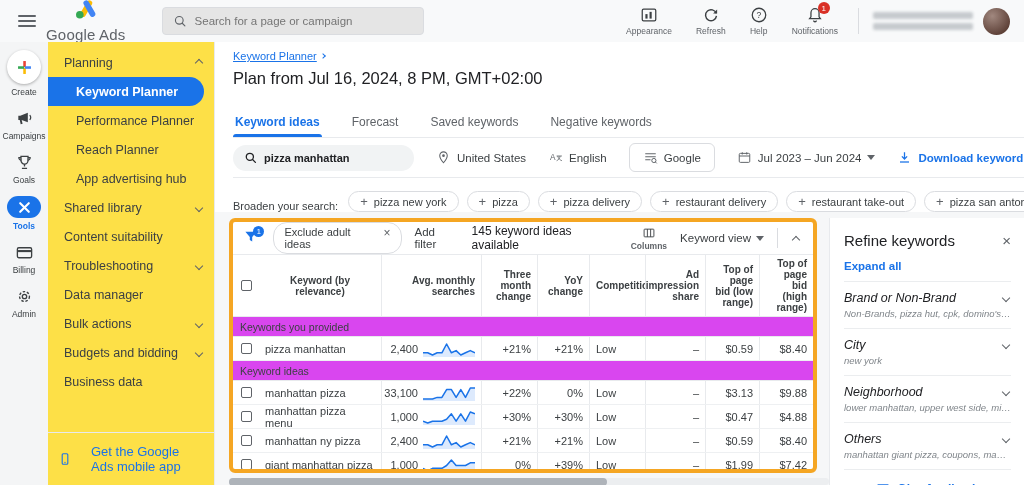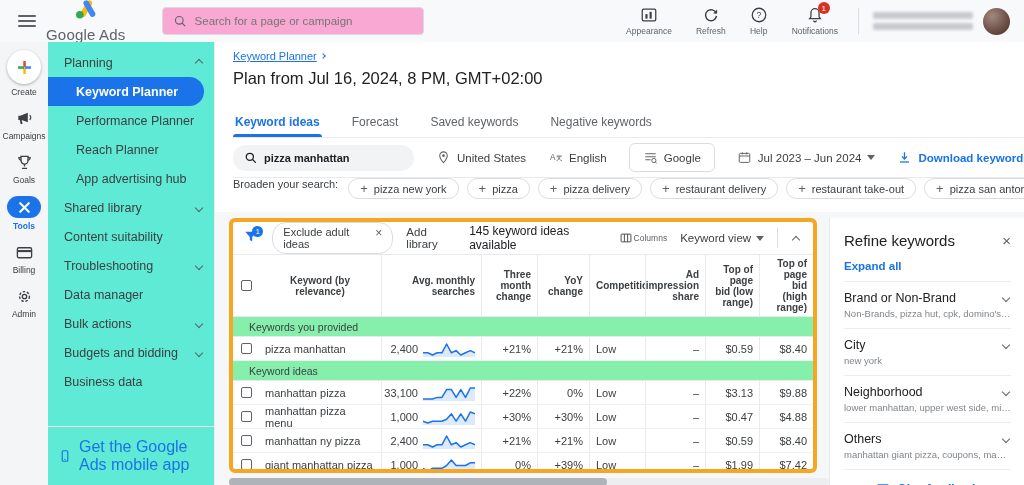--- a/index.html
+++ b/index.html
@@ -6,21 +6,21 @@
   html,body { width:1024px; height:485px; overflow:hidden; }
   body { font-family:"Liberation Sans", sans-serif; background:#f6f7f8; color:#3c4043; }
   .page { width:1024px; height:485px; position:relative; overflow:hidden; }
 
   
   .topbar { height:42px; display:flex; align-items:center; padding:0 14px; background:#f8f9fa; }
   .hamburger { width:18px; display:flex; flex-direction:column; gap:3px; margin:0 10px 0 4px; cursor:pointer; }
   .hamburger span { height:2px; background:#5f6368; border-radius:1px; }
   .logo { display:flex; align-items:center; gap:7px; margin-right:36px;flex-direction:column; }
   .logo-name { font-size:15px; color:#5f6368; letter-spacing:.2px; }
-  .gsearch { position:relative; width:262px; height:28px; background:#f9a8d4; border:1px solid #dadce0; border-radius:4px; display:flex; align-items:center; }
+  .gsearch { position:relative; width:262px; height:28px; background:#e5e5e5; border:1px solid #dadce0; border-radius:4px; display:flex; align-items:center; }
   .gsearch svg { width:14px; height:14px; color:#5f6368; margin:0 8px 0 10px; }
   .gsearch input { border:none; outline:none; background:transparent; font-size:11.5px; color:#5f6368; width:200px; font-family:inherit; }
   .top-actions { margin-left:auto; display:flex; align-items:flex-start; gap:24px; }
   .top-action { display:flex; flex-direction:column; align-items:center; gap:2px; cursor:pointer; color:#3c4043; }
   .top-action .ticon { width:18px; height:18px; position:relative; }
   .top-action .ticon svg { width:18px; height:18px; }
   .top-action .tlabel { font-size:8.5px; color:#5f6368; white-space:nowrap; }
   .tbadge { position:absolute; top:-4px; right:-6px; min-width:12px; height:12px; border-radius:6px; background:#d93025; color:#fff; font-size:8px; display:flex; align-items:center; justify-content:center; padding:0 2px; }
   .top-divider { width:1px; height:26px; background:#dadce0; margin:0 14px 0 20px; }
   .account { display:flex; align-items:center; gap:10px; }
@@ -35,27 +35,27 @@
   .rail { width:48px; background:#f4f5f6; display:flex; flex-direction:column; align-items:center; padding-top:8px; gap:11px; flex-shrink:0; }
   .rail-item { display:flex; flex-direction:column; align-items:center; gap:3px; cursor:pointer; }
   .rail-item .ricon { width:20px; height:20px; display:flex; align-items:center; justify-content:center; color:#3c4043; }
   .rail-item .ricon svg { width:19px; height:19px; }
   .rail-item .rlabel { font-size:8.5px; color:#3c4043; }
   .rail-item.create .ricon { width:34px; height:34px; background:#fff; border-radius:50%; box-shadow:0 1px 3px rgba(0,0,0,.3); }
   .rail-item.active .ricon { width:34px; height:22px; background:#1a73e8; border-radius:11px; }
   .rail-item.active .rlabel { color:#1a73e8; font-weight:bold; }
 
   
-  .sidebar { width:167px; background:#5eead4; border-right:1px solid #e8eaed; display:flex; flex-direction:column; padding-top:6px; flex-shrink:0; }
+  .sidebar { width:167px; background:#fde047; border-right:1px solid #e8eaed; display:flex; flex-direction:column; padding-top:6px; flex-shrink:0; }
   .side-items { flex:1; }
   .side-item { height:29px; display:flex; align-items:center; padding:0 12px 0 16px; font-size:12.5px; color:#3c4043; cursor:pointer; }
   .side-item .chev { margin-left:auto; }
   .side-item.sub { padding-left:28px; }
   .side-item.selected { background:#1a73e8; color:#fff; border-radius:0 16px 16px 0; margin-right:10px; font-weight:bold; }
-  .side-footer { border-top:1px solid #e8eaed; padding:11px 10px; display:flex; align-items:center; gap:7px; color:#1a73e8; font-size:16px; cursor:pointer; }
+  .side-footer { border-top:1px solid #e8eaed; padding:11px 10px; display:flex; align-items:center; gap:19px; color:#1a73e8; font-size:13px; cursor:pointer; }
   .side-footer svg { width:14px; height:14px; flex-shrink:0; }
 
   
   .chev { width:6px; height:6px; border-right:1.5px solid #5f6368; border-bottom:1.5px solid #5f6368; display:inline-block; }
   .chev.down { transform:rotate(45deg); }
   .chev.up { transform:rotate(-135deg); }
   .chev.right { transform:rotate(-45deg); }
   .caret { width:0; height:0; border-left:4px solid transparent; border-right:4px solid transparent; border-top:5px solid #5f6368; display:inline-block; }
 
   
@@ -73,39 +73,39 @@
   .toolbar { height:40px; display:flex; align-items:center; gap:22px; border-bottom:1px solid #e8eaed; padding-right:16px; }
   .kw-search { position:relative; width:205px; height:26px; background:#f1f3f4; border-radius:14px; display:flex; align-items:center; }
   .kw-search svg { width:13px; height:13px; color:#202124; margin:0 7px 0 11px; }
   .kw-search input { border:none; outline:none; background:transparent; font-size:11px; color:#202124; width:150px; font-family:inherit; font-weight:bold; }
   .tool-item { display:flex; align-items:center; gap:6px; font-size:11.5px; color:#3c4043; cursor:pointer; white-space:nowrap; }
   .tool-item svg { width:15px; height:15px; color:#5f6368; }
   .network-box { border:1px solid #dadce0; border-radius:6px; padding:6px 13px; background:#fff; }
   .download { margin-left:auto; display:flex; align-items:center; gap:6px; color:#1a73e8; font-size:11.5px; font-weight:bold; cursor:pointer; white-space:nowrap; }
   .download svg { width:15px; height:15px; }
 
-  .broaden { height:34px; display:flex; align-items:flex-start; gap:8px; font-size:11px; color:#3c4043; overflow:hidden; padding-right:4px; }
+  .broaden { height:34px; display:flex; align-items:flex-end; gap:8px; font-size:11px; color:#3c4043; overflow:hidden; padding-right:4px; }
   .broaden-label { white-space:nowrap; margin-right:2px; }
   .chip { display:flex; align-items:center; gap:6px; border:1px solid #dadce0; border-radius:14px; padding:3px 11px; font-size:11px; color:#3c4043; cursor:pointer; white-space:nowrap; }
   .chip .plus { color:#5f6368; font-size:13px; line-height:1; }
 
   
   .lower { flex:1; display:flex; background:#f6f7f8; padding:6px 0 0 14px; min-height:0; }
   .tablewrap { display:flex; flex-direction:column; }
   .tablecard { width:588px; border:4px solid #f5a623; border-radius:6px; background:#fff; overflow:hidden; }
 
   .filterbar { height:32px; display:flex; align-items:center; gap:13px; padding:0 10px; }
   .funnel { position:relative; width:18px; height:18px; cursor:pointer; }
   .funnel svg { width:16px; height:16px; }
   .fbadge { position:absolute; top:-3px; right:-4px; width:11px; height:11px; border-radius:50%; background:#1a73e8; color:#fff; font-size:7.5px; display:flex; align-items:center; justify-content:center; }
   .filter-chip { display:flex; align-items:flex-start; gap:7px; border:1px solid #dadce0; border-radius:14px; padding:3px 10px; font-size:11px; cursor:pointer; }
   .filter-chip .x { color:#5f6368; font-size:12px; cursor:pointer; }
   .add-filter { font-size:11.5px; color:#3c4043; cursor:pointer; }
   .result-count { font-size:12px; color:#202124; }
-  .columns-btn { margin-left:auto; display:flex; flex-direction:row; align-items:center; gap:1px; cursor:pointer; color:#3c4043; }
+  .columns-btn { margin-left:auto; display:flex; flex-direction:column; align-items:center; gap:1px; cursor:pointer; color:#3c4043;font-weight:bold; }
   .columns-btn svg { width:14px; height:14px; }
   .columns-btn span { font-size:8.5px; color:#5f6368; }
   .view-btn { display:flex; align-items:center; gap:5px; font-size:11.5px; color:#3c4043; cursor:pointer; white-space:nowrap; }
   .vdiv { width:1px; height:20px; background:#dadce0; }
   .collapse-btn { padding:0 4px 0 2px; cursor:pointer; }
 
   .t-header { display:flex; border-top:1px solid #e8eaed; border-bottom:1px solid #e8eaed; font-size:10px; font-weight:bold; color:#3c4043; }
   .t-header .cell { min-height:36px; display:flex; align-items:center; padding:3px 6px;text-align:center; }
   .cell { overflow:hidden; }
   .c0 { width:26px; flex-shrink:0; display:flex; align-items:center; justify-content:center; }
@@ -113,37 +113,37 @@
   .c-avg { width:100px; flex-shrink:0; }
   .c-3mo { width:56px; flex-shrink:0; }
   .c-yoy { width:52px; flex-shrink:0; }
   .c-comp { width:56px; flex-shrink:0; }
   .c-ad { width:60px; flex-shrink:0; }
   .c-low { width:54px; flex-shrink:0; }
   .c-high { width:54px; flex-shrink:0; }
   .t-header .num, .t-row .num { justify-content:flex-end; text-align:right; }
   .t-header .cell.bordered, .t-row .cell.bordered { border-left:1px solid #e8eaed; }
 
-  .t-section { height:20px; display:flex; align-items:center; padding-left:16px; font-size:10.5px; color:#3c4043; background:#86efac; border-bottom:1px solid #e8eaed; }
+  .t-section { height:20px; display:flex; align-items:center; padding-left:7px; font-size:10.5px; color:#3c4043; background:#d946ef; border-bottom:1px solid #e8eaed; }
   .t-row { display:flex; border-bottom:1px solid #eef0f2; font-size:11px; color:#3c4043; }
   .t-row .cell { height:23px; display:flex; align-items:center; padding:0 6px; }
   .t-row .c-avg { justify-content:flex-end; gap:5px;padding-left:11px; }
   .checkbox { width:11px; height:11px; border:1.5px solid #5f6368; border-radius:2px; cursor:pointer; background:#fff; }
   .spark svg { display:block; }
 
   .hscroll { position:relative; width:600px; height:8px; margin-top:5px; background:#eceef0; border-radius:4px; }
   .hscroll .thumb { position:absolute; left:0; top:0; width:378px; height:8px; background:#aeb3b9; border-radius:4px; cursor:grab; }
 
   
   .refine { width:196px; margin-left:auto; background:#fff; border-left:1px solid #e8eaed; display:flex; flex-direction:column; padding:14px 14px 0; }
   .refine-head { display:flex; align-items:center; }
   .refine-title { font-size:15px; color:#202124; }
   .refine-close { margin-left:auto; font-size:15px; color:#5f6368; cursor:pointer; line-height:1; }
   .expand-all { font-size:11.5px; color:#1a73e8; font-weight:bold; margin:11px 0 9px; cursor:pointer; }
-  .r-section { border-top:1px solid #ebedef; padding:9px 0; cursor:pointer; }
+  .r-section { border-top:1px solid #ebedef; padding:9px 0; cursor:pointer;font-style:italic; }
   .r-top { display:flex; align-items:center; }
   .r-title { font-size:12.5px; color:#202124; }
   .r-top .chev { margin-left:auto; margin-right:2px; }
   .r-sub { font-size:9.5px; color:#80868b; margin-top:3px; white-space:nowrap; overflow:hidden; text-overflow:ellipsis; }
   .feedback { margin-top:auto; border-top:1px solid #ebedef; padding:12px 0; display:flex; align-items:center; justify-content:center; gap:7px; color:#1a73e8; font-size:12px; font-weight:bold; cursor:pointer; }
   .feedback svg { width:14px; height:14px; }
 </style>
 </head>
 <body>
 
@@ -425,21 +425,21 @@
               <div class="funnel">
                 <svg viewBox="0 0 20 20">
                     <path d="M3 3.5h14l-5.5 6.5v5.5l-3-1.8V10z" fill="#1a73e8"></path>
                   </svg>
                 <span class="fbadge">1</span>
               </div>
               <div class="filter-chip">
                 <span>Exclude adult ideas</span>
                 <span class="x">×</span>
               </div>
-              <span class="add-filter">Add library</span>
+              <span class="add-filter">Add filter</span>
               <span class="result-count">145 keyword ideas available</span>
               <div class="columns-btn">
                 <svg viewBox="0 0 20 20">
                     <rect x="3" y="4.5" width="14" height="11" rx="1" fill="none" stroke="currentColor" stroke-width="1.3"></rect>
                     <path d="M7.7 4.5v11M12.3 4.5v11" stroke="currentColor" stroke-width="1.3"></path>
                   </svg>
                 <span>Columns</span>
               </div>
               <div class="view-btn">
                 <span>Keyword view</span>

